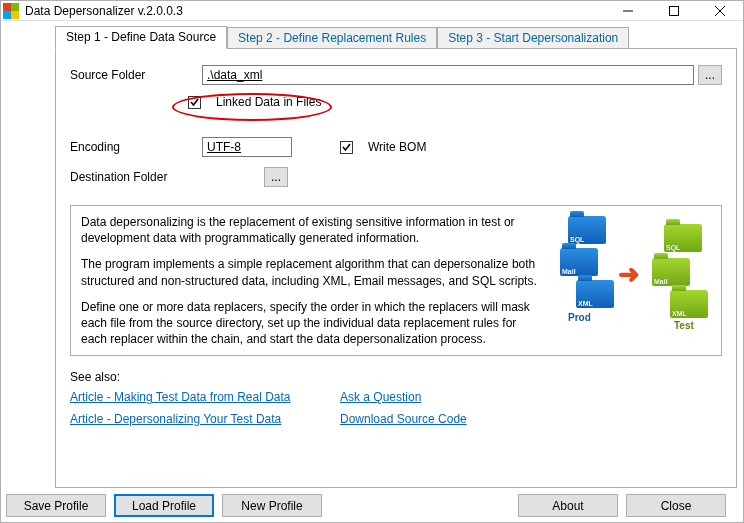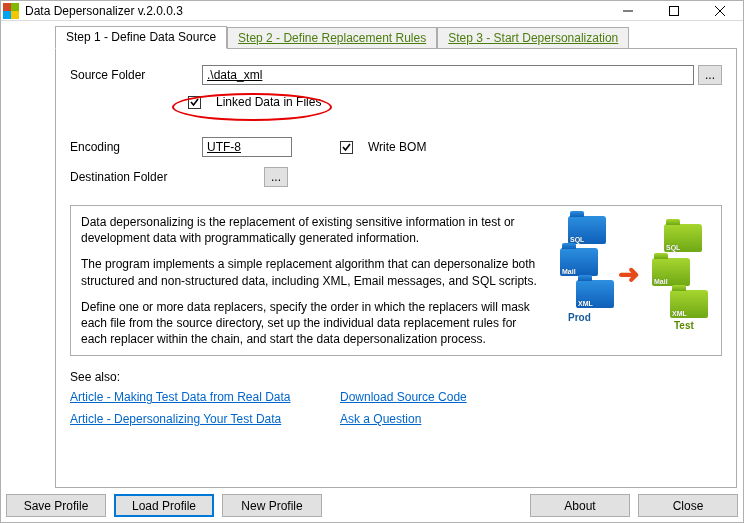--- a/index.html
+++ b/index.html
@@ -36,21 +36,21 @@
   .client { padding: 5px 6px 6px 6px; margin-left: 48px; }
   
   .tabs { display:flex; align-items:flex-end; position:relative; }
   .tab {
     padding: 3px 10px 4px 10px;
     border: 1px solid #acacac;
     background:#fff;
     margin-right:0px;
     position:relative;
   }
-  .tab.inactive { top:1px; background:#f0f0f0; color:#4d7c0f; border-bottom:1px solid #acacac;text-decoration:underline;}
+  .tab.inactive { top:1px; background:#f0f0f0; color:#0369a1; border-bottom:1px solid #acacac;}
   .tab.active { border-bottom:1px solid #fff; z-index:2; }
   .tabpage {
     border:1px solid #acacac;
     margin-top:-1px;
     padding: 16px 14px 8px 14px;
     height: 440px;
     position:relative;
     background:#fff;
   }
   .row { display:flex; align-items:center; margin-bottom:10px; }
@@ -91,21 +91,21 @@
   .flabel { position:absolute; left:2px; bottom:1px; font-size:7px; color:#fff; font-weight:bold; text-shadow:0 0 1px rgba(0,0,0,0.4);}
   .blue { background: linear-gradient(#2d8fe0,#0e5fb8); }
   .green { background: linear-gradient(#a6d62f,#6fa815); }
   .arrow { position:absolute; left:62px; top:45px; color:#e64a19; font-size:26px; font-weight:bold;}
   .caption { position:absolute; font-size:10px; font-weight:bold; }
   .links { margin-top:14px; }
   .links a { color:#0066cc; text-decoration:underline; cursor:pointer;}
   .linkcols { display:flex; }
   .linkcol { display:flex; flex-direction:column; gap:8px; }
   .btnrow {
-    position:absolute; left:6px; right:6px; bottom:6px;
+    position:absolute; left:6px; right:18px; bottom:6px;
     display:flex; gap:8px;
   }
   .btn {
     width:100px; height:23px;
     border:1px solid #adadad; background:#e1e1e1;
     display:flex; align-items:center; justify-content:center;
   }
   .btn.focus { border:2px solid #0078d7; }
   .spacer { flex:1; }
 </style>
@@ -219,22 +219,22 @@
     </div>
 
     <div class="links">
       <div style="margin-bottom:6px;">See also:</div>
       <div class="linkcols">
         <div class="linkcol" style="width:270px;">
           <a>Article - Making Test Data from Real Data</a>
           <a>Article - Depersonalizing Your Test Data</a>
         </div>
         <div class="linkcol">
+          <a>Ask a Question</a>
           <a>Download Source Code</a>
-          <a>Ask a Question</a>
         </div>
       </div>
     </div>
 
   </div>
 </div>
 
 <div class="btnrow">
   <div class="btn">Save Profile</div>
   <div class="btn focus">Load Profile</div>

